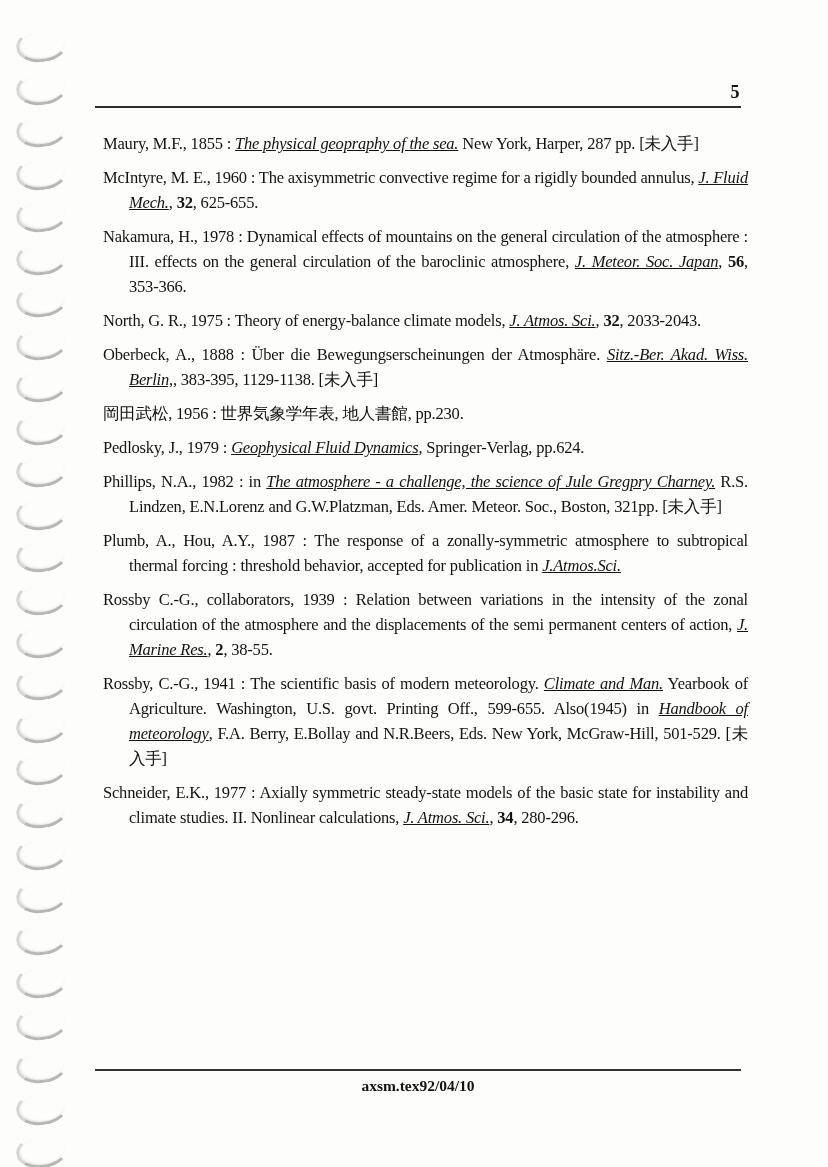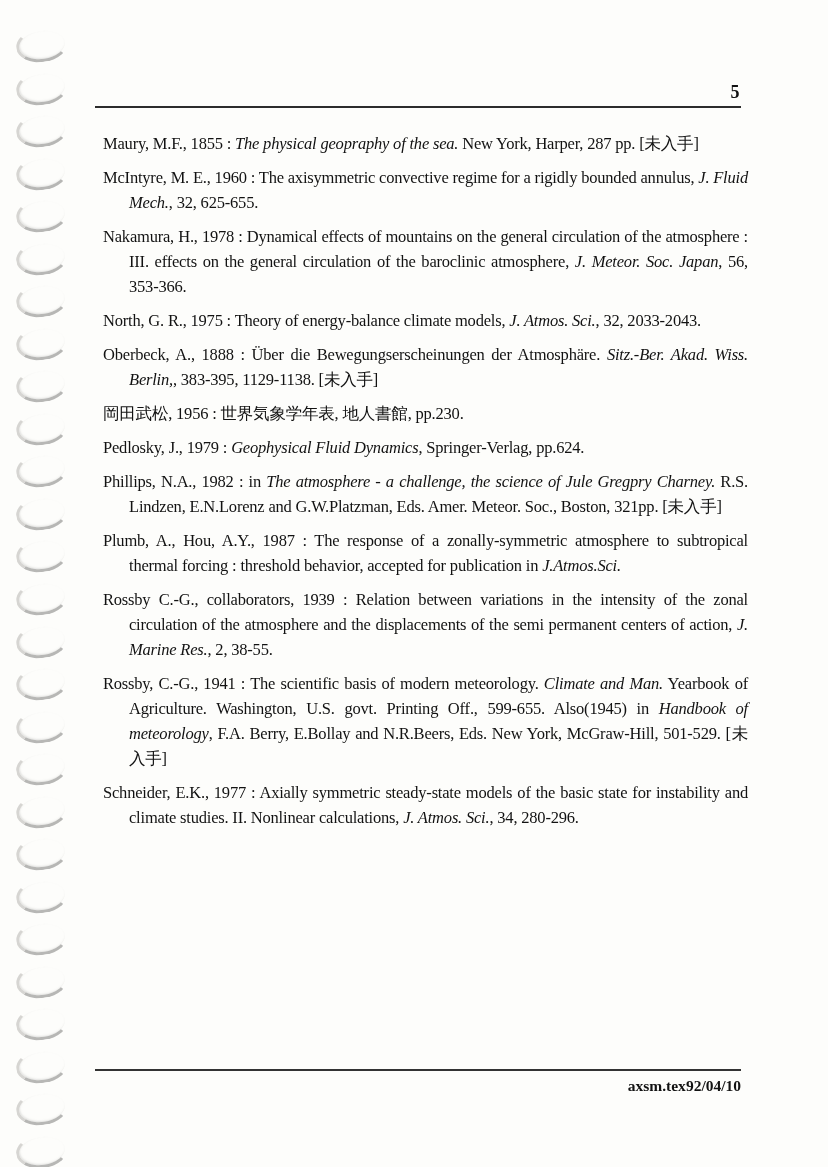--- a/index.html
+++ b/index.html
@@ -52,37 +52,37 @@
     font-size: 16.5px;
     line-height: 25px;
     letter-spacing: -0.2px;
   }
   .ref {
     margin: 0 0 9px 0;
     padding-left: 26px;
     text-indent: -26px;
     text-align: justify;
   }
-  .it { font-style: italic; }
-  .bd { font-weight: normal; }
+  .it { font-style: italic; text-decoration: underline; }
+  .bd { font-weight: bold; }
   .footer-rule {
     position: absolute;
     top: 1069px;
     left: 95px;
     width: 646px;
     height: 2px;
     background: #333;
   }
   .footer {
     position: absolute;
     top: 1077px;
     left: 95px;
     width: 646px;
     display: flex;
-    justify-content: flex-end;
+    justify-content: center;
     font-weight: bold;
     font-size: 15.5px;
   }
 </style>
 </head>
 <body>
 
 <div class="page">
   <div class="binding" id="binding">
       <div class="binding-mark" style="top: 28px;"></div>

